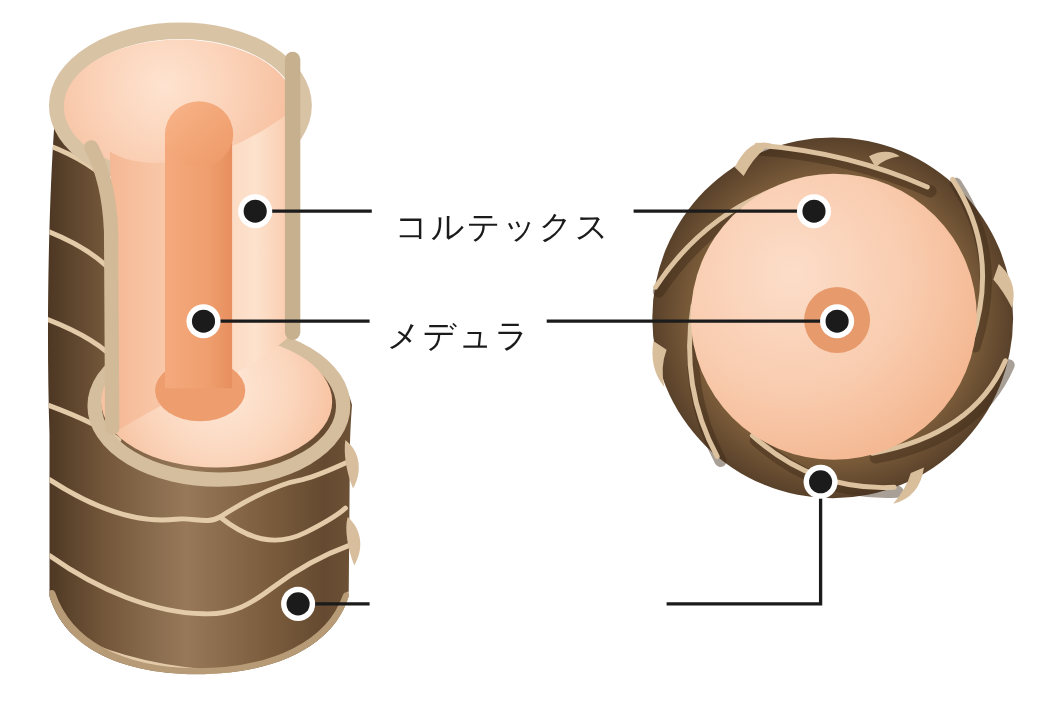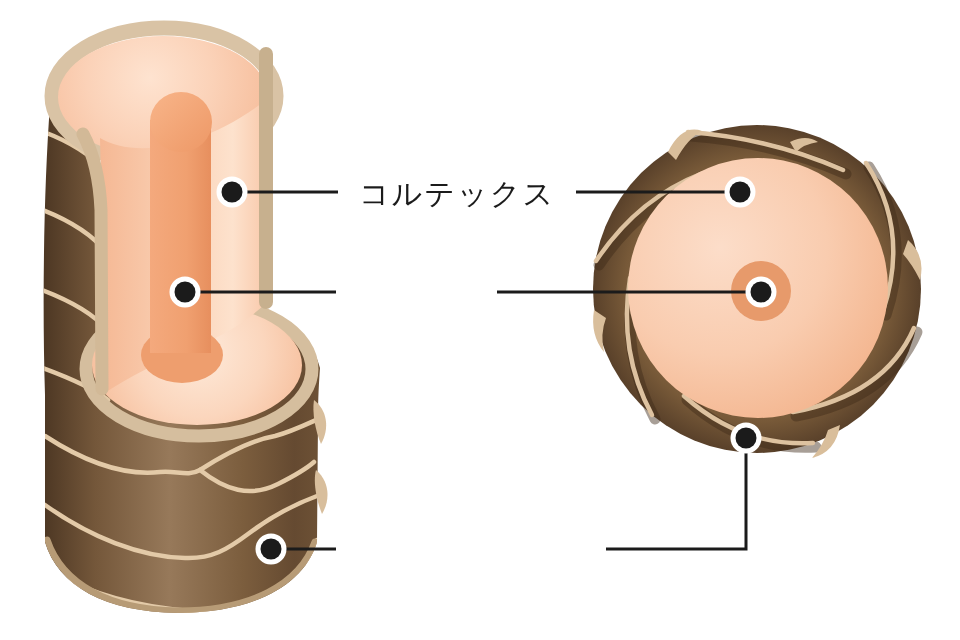--- a/index.html
+++ b/index.html
@@ -13,20 +13,21 @@
   .stage svg{position:absolute;left:0;top:0;}
   .callout-label{
     position:absolute;
     display:flex;align-items:center;justify-content:center;
     height:36px;
     font-size:30px;
     letter-spacing:2px;
     color:#1b1b1b;
     white-space:nowrap;
     user-select:none;
+    margin-top:12px;
   }
   .lbl-cortex {left:340px;top:176px;width:234px;}
   .lbl-medulla{left:338px;top:275px;width:158px;}
   .lbl-cuticle{left:338px;top:532px;width:266px;}
 </style>
 </head>
 <body>
 
 <div class="stage">
 
@@ -186,14 +187,15 @@
       <circle cx="271" cy="549" r="10.5" fill="#1B1B1B"></circle>
     </g>
     <g>
       <circle cx="746" cy="438" r="15.5" fill="#FFFFFF"></circle>
       <circle cx="746" cy="438" r="10.5" fill="#1B1B1B"></circle>
     </g>
   </g>
 </svg>
 
 <div class="callout-label lbl-cortex">コルテックス</div>
+<div class="callout-label lbl-medulla">メデュラ</div>
 
 </div>
 
 </body></html>

